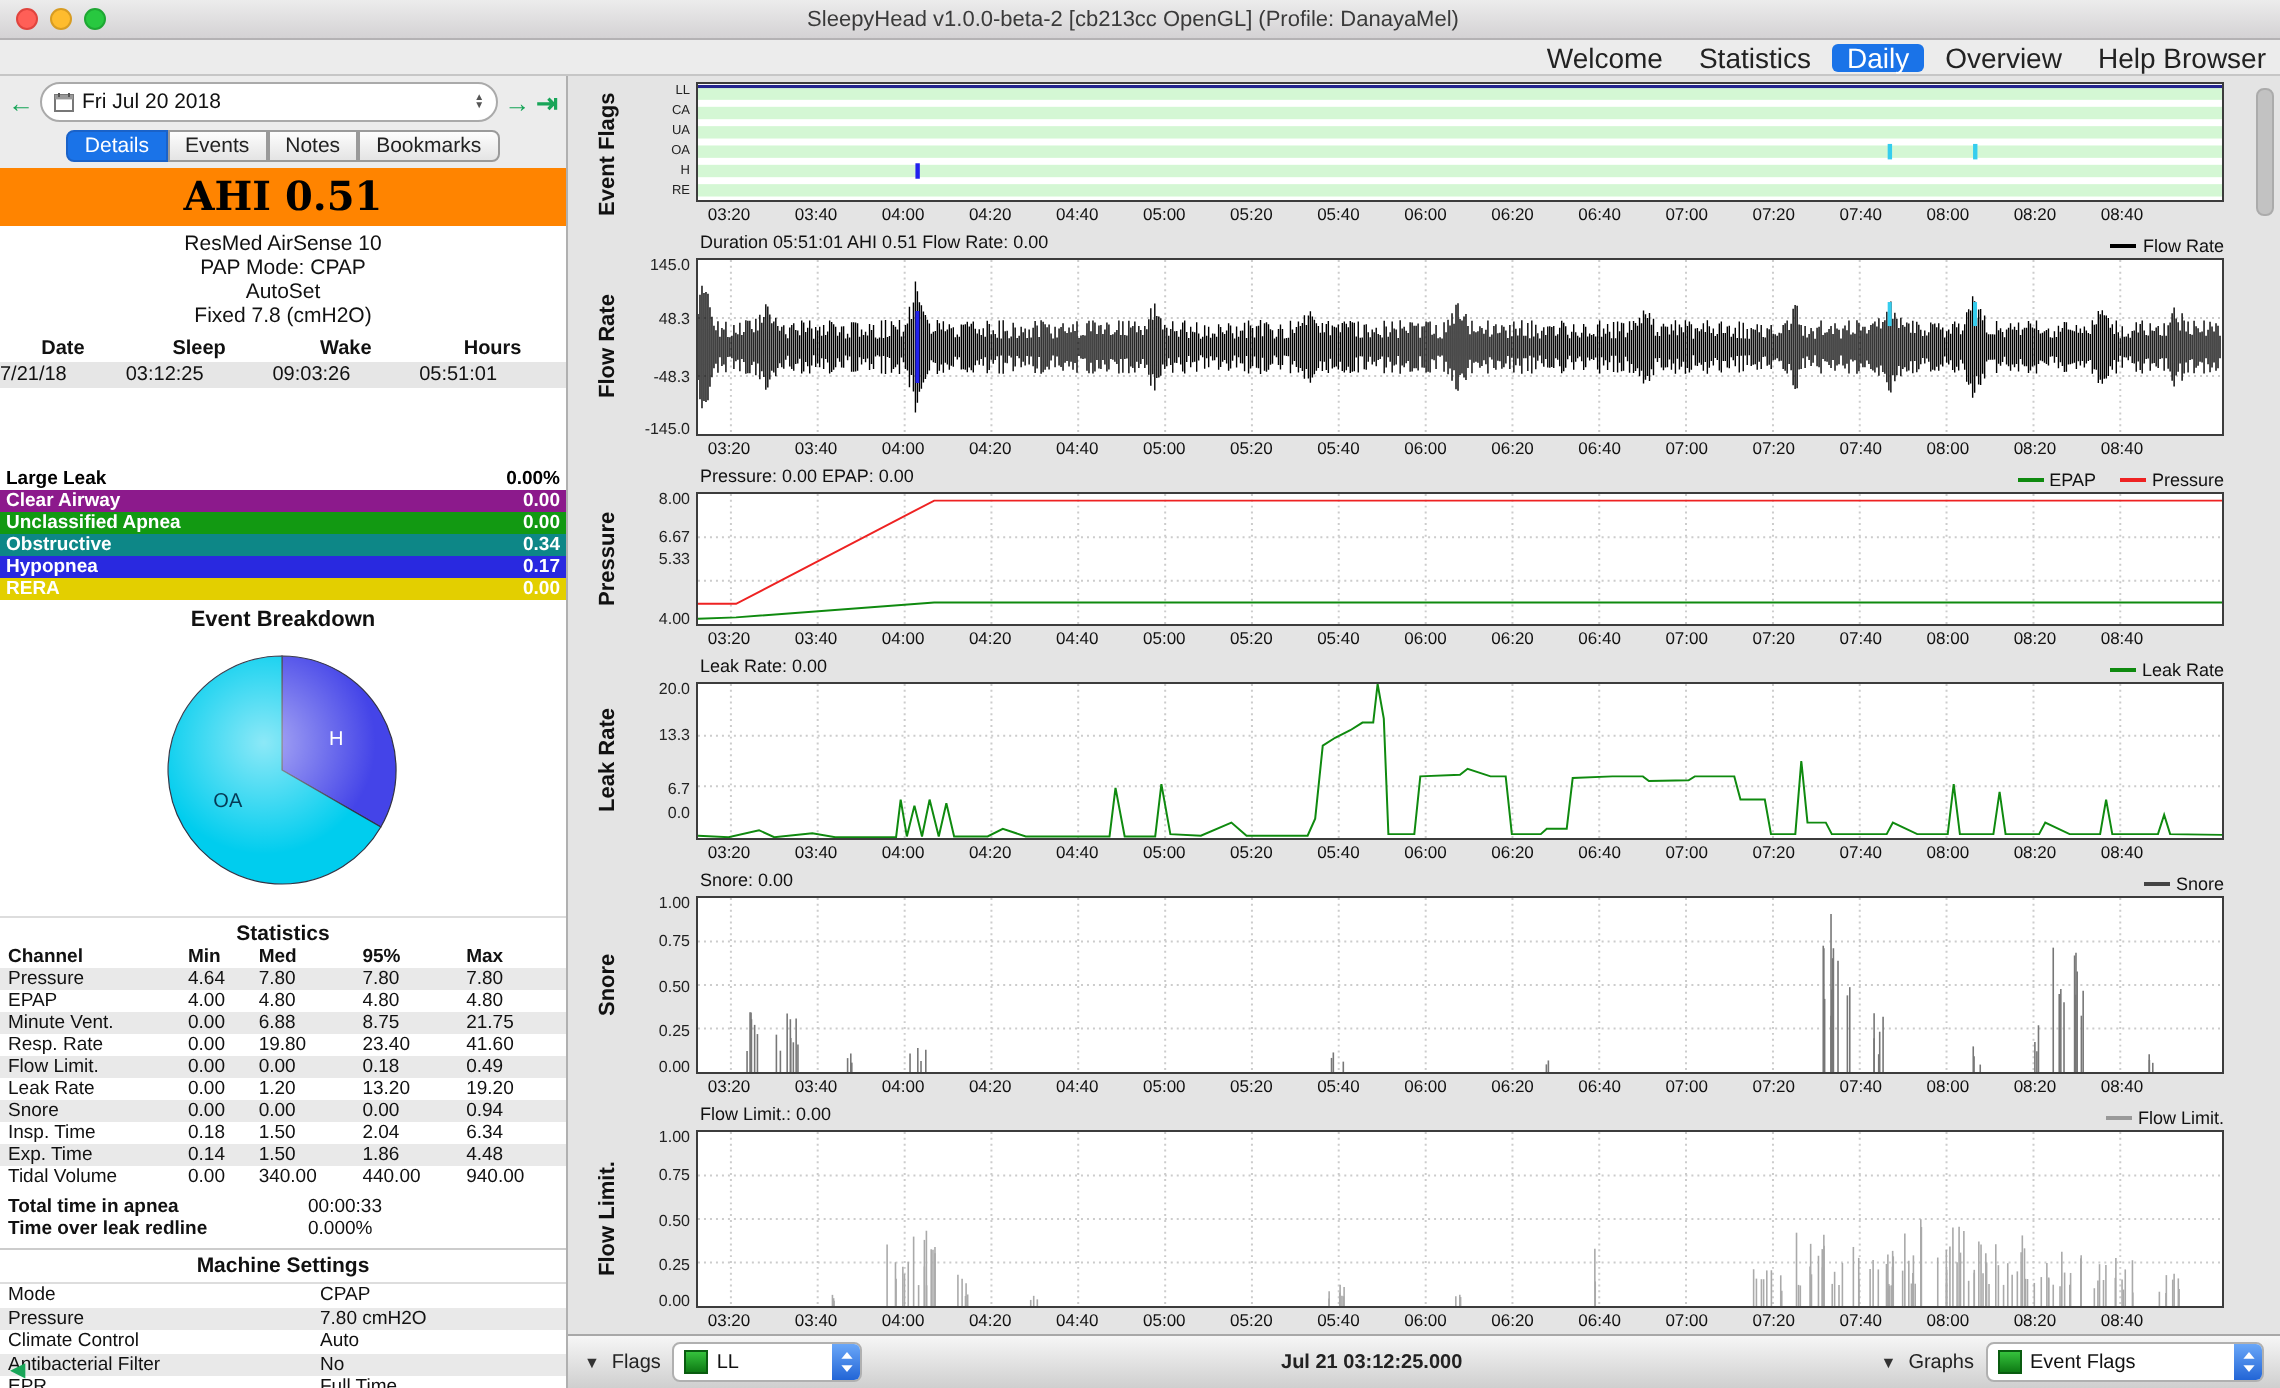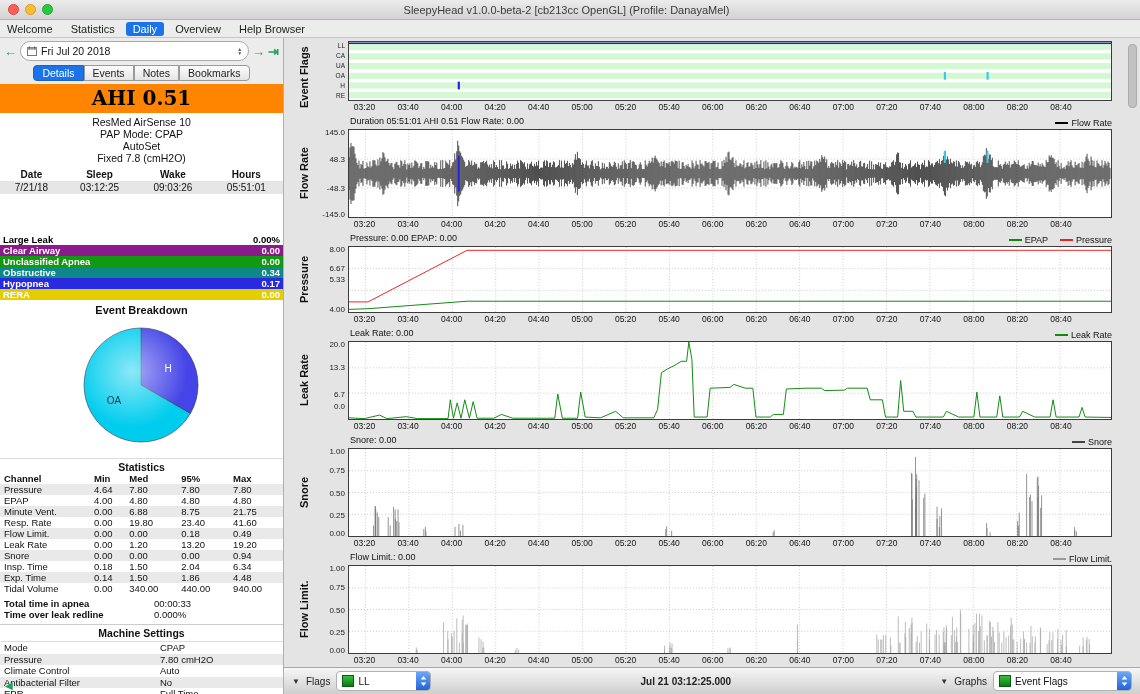--- a/index.html
+++ b/index.html
@@ -12,21 +12,21 @@
             display:flex;align-items:center;flex-shrink:0;}
   .lights{display:flex;gap:6px;margin-left:8px;}
   .light{width:11px;height:11px;border-radius:50%;}
   .light.red{background:#ff5f57;border:1px solid #e0443e;box-sizing:border-box;}
   .light.yellow{background:#febc2e;border:1px solid #d89c22;box-sizing:border-box;}
   .light.green{background:#28c840;border:1px solid #1ea733;box-sizing:border-box;}
   .title-text{flex:1;text-align:center;font-size:11px;color:#3a3a3a;margin-right:60px;}
 
   
   .menubar{height:17px;background:#ececec;border-bottom:1px solid #c6c6c6;display:flex;
-           justify-content:flex-start;align-items:center;gap:4px;font-size:11px;flex-shrink:0;}
+           justify-content:flex-end;align-items:center;gap:4px;font-size:14px;flex-shrink:0;}
   .menu-tab{padding:0 7px;border-radius:3px;line-height:14px;color:#222;cursor:default;}
   .menu-tab.active{background:#1a73e8;color:#fff;}
 
   .content{flex:1;display:flex;min-height:0;}
 
   
   .sidebar{width:283px;flex-shrink:0;background:#ececec;border-right:1px solid #b0b0b0;
            display:flex;flex-direction:column;position:relative;}
   .datenav{height:26px;display:flex;align-items:center;padding:0 4px;gap:3px;}
   .nav-arrow{color:#18a558;font-size:13px;font-weight:bold;cursor:default;line-height:1;}
@@ -38,21 +38,21 @@
   .side-tab{font-size:10.5px;padding:1px 8px;border:1px solid #9a9a9a;background:linear-gradient(#fdfdfd,#e4e4e4);color:#222;}
   .side-tab:first-child{border-radius:4px 0 0 4px;}
   .side-tab:last-child{border-radius:0 4px 4px 0;}
   .side-tab.active{background:#1a73e8;color:#fff;border-color:#1a62c8;}
   .details{flex:1;background:#fff;overflow:hidden;font-size:10px;position:relative;}
   .ahi-banner{background:#ff8400;color:#000;font-family:"DejaVu Serif",serif;font-weight:bold;
               font-size:20px;text-align:center;padding:2px 0 3px;}
   .machine-info{text-align:center;padding:3px 0 4px;font-size:10.5px;line-height:12px;}
   table.session{width:100%;border-collapse:collapse;font-size:10px;}
   table.session th{font-weight:bold;text-align:center;padding:1px 0;}
-  table.session td{text-align:center;background:#e6e6e6;padding:1px 0;}
+  table.session td{text-align:left;background:#e6e6e6;padding:1px 0;}
   .event-rates{width:100%;}
   .ev-row{display:flex;justify-content:space-between;font-size:9.5px;font-weight:bold;
           padding:0 3px;height:11px;line-height:11px;}
   .pie-title{font-weight:bold;text-align:center;font-size:11px;margin-top:4px;}
   .pie-wrap{display:flex;justify-content:center;padding:2px 0 4px;}
   .stats-title{font-weight:bold;text-align:center;font-size:10.5px;border-top:1px solid #ddd;padding-top:2px;}
   table.stats{width:100%;border-collapse:collapse;font-size:9.5px;}
   table.stats th{text-align:left;font-weight:bold;padding:0 2px;}
   table.stats td{padding:0 2px;height:11px;}
   table.stats tbody tr:nth-child(odd){background:#e9e9e9;}

